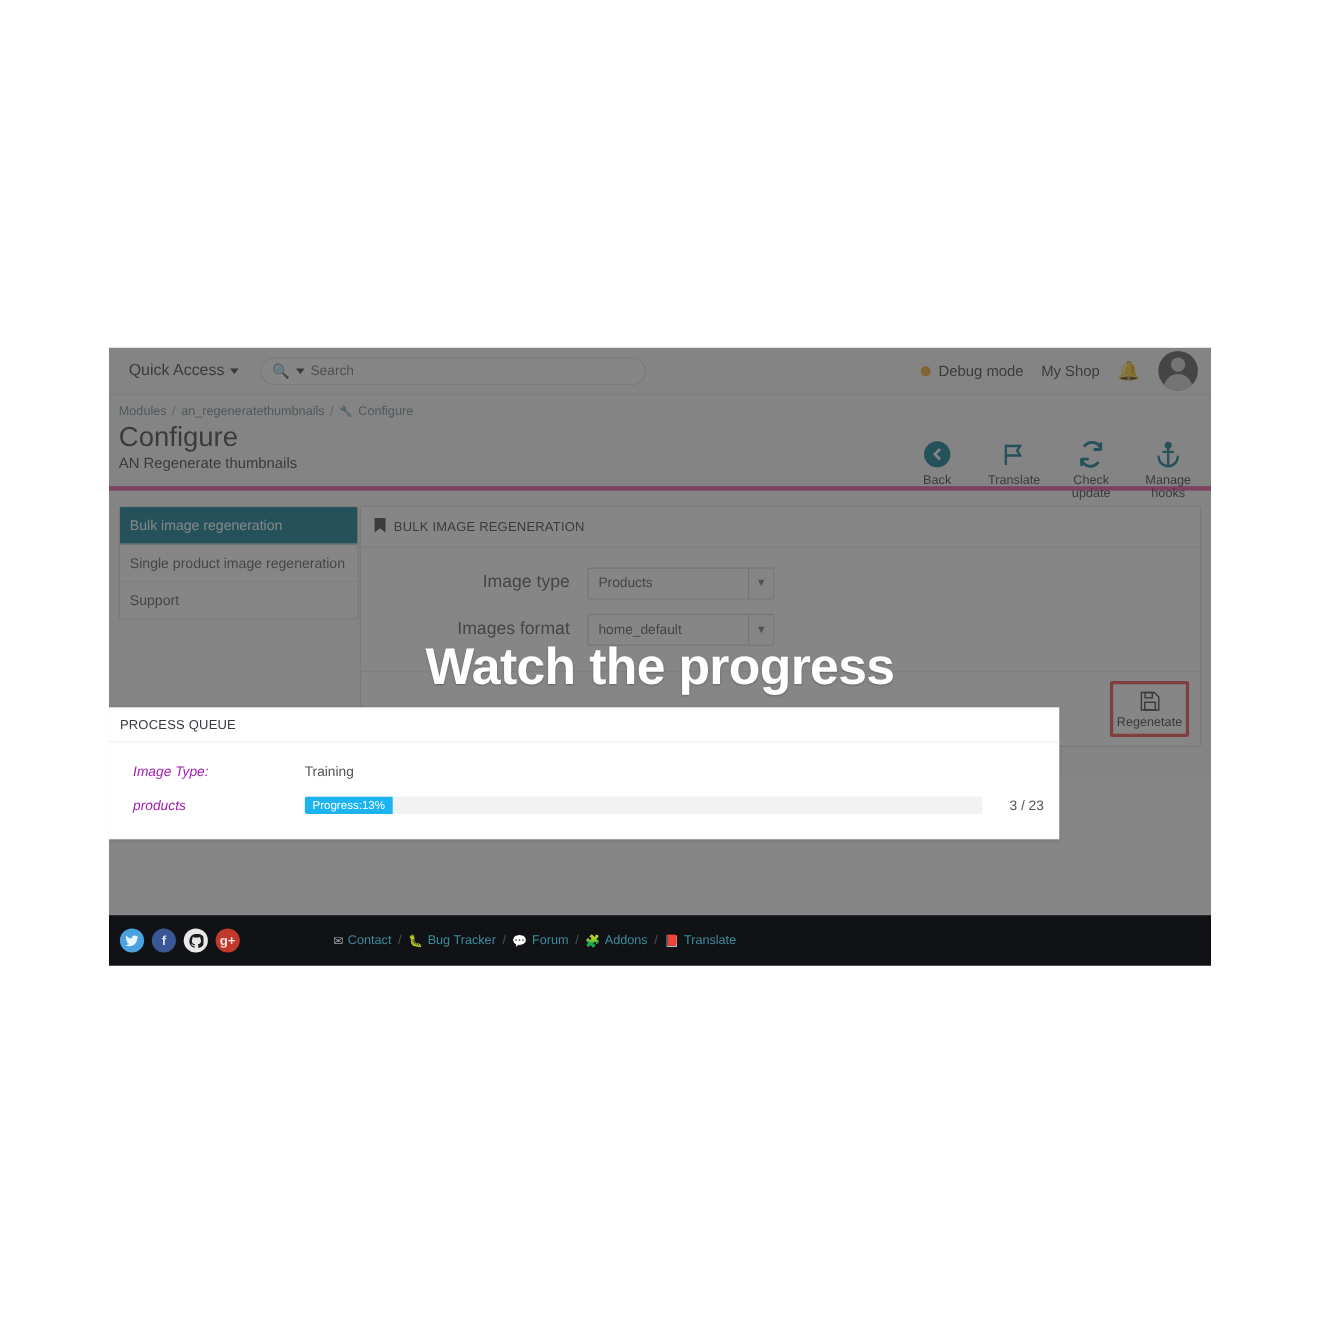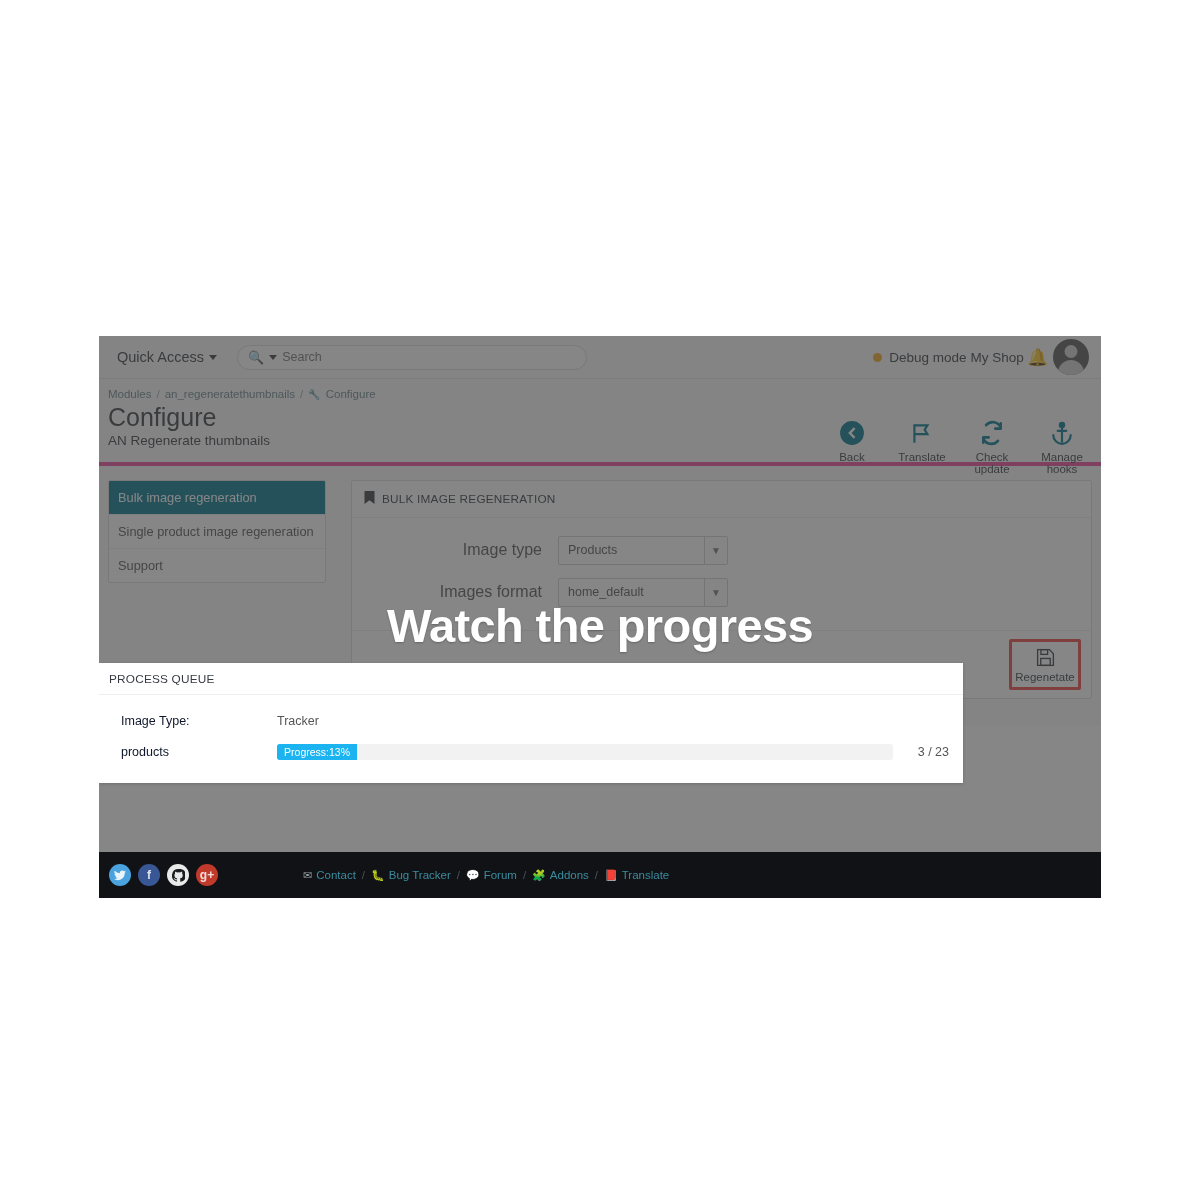--- a/index.html
+++ b/index.html
@@ -9,21 +9,21 @@
     font-family: "Liberation Sans", sans-serif;
     overflow: hidden;
   }
 
   
   #canvas { position: relative; width: 1200px; height: 1200px; background: #fff; }
 
   
   #shot {
     position: absolute;
-    left: 99px; top: 336px;
+    left: 99px; top: 316px;
     width: 1002px; height: 562px;
     overflow: hidden;
     background: #ffffff;
   }
 
   
   #veil {
     position: absolute; inset: 0;
     background: rgba(60,60,60,0.62);
     z-index: 50; pointer-events: none;
@@ -51,21 +51,21 @@
     background: #fff; border: 1px solid #dcdcdc; border-radius: 16px;
     height: 25px; width: 350px; padding: 0 10px; gap: 5px;
   }
   .searchwrap .mag { font-size: 13px; font-weight: bold; color: #363a41; }
   .searchwrap input {
     border: 0; outline: 0; background: transparent;
     font-family: "Liberation Sans", sans-serif; font-size: 12.5px;
     color: #8a8a8a; width: 100%;
   }
   .topbar-right {
-    margin-left: auto; display: flex; align-items: center; gap: 4px;
+    margin-left: auto; display: flex; align-items: center; gap: 16px;
     padding-right: 0px;
   }
   .debug { display: flex; align-items: center; gap: 7px; font-size: 13.5px; color: #363a41; }
   .dot { width: 9px; height: 9px; border-radius: 50%; background: #f5a623; display: inline-block; }
   .myshop { font-size: 13.5px; color: #363a41; }
   .bell { font-size: 17px; color: #363a41; line-height: 1; }
   .avatar {
     width: 36px; height: 36px; border-radius: 50%;
     background: #555; overflow: hidden; position: relative;
   }
@@ -94,21 +94,21 @@
   .toolbar {
     position: absolute; right: 4px; top: 40px;
     display: flex; gap: 0px; align-items: flex-start;
   }
   .tool { width: 70px; text-align: center; text-decoration: none; display:block; }
   .tool .ic { height: 28px; display:flex; align-items:center; justify-content:center; }
   .tool .ic svg { display:block; }
   .tool .lbl { font-size: 11.5px; color: #363a41; margin-top: 4px; display:block; }
 
   
-  .content { display: flex; gap: 25px; padding: 14px 9px 0 9px; background: #fafafa; min-height: 260px; justify-content: flex-end; }
+  .content { display: flex; gap: 1px; padding: 14px 9px 0 9px; background: #fafafa; min-height: 260px; justify-content: flex-end; }
 
   .sidepanel {
     width: 218px; background: #fff;
     border: 1px solid #dcdcdc; border-radius: 2px;
     overflow: hidden; align-self: flex-start;
   }
   .side-item {
     padding: 9px 9px; font-size: 12.8px; color: #555;
     border-bottom: 1px solid #ececec; cursor: pointer;
   }
@@ -161,21 +161,21 @@
     left: 0px; top: 327px; width: 864px; height: 120px;
     background: #ffffff;
     box-shadow: 0 1px 3px rgba(0,0,0,.18);
   }
   .q-head {
     padding: 9px 10px 8px 10px; font-size: 11.8px; color: #363a41;
     border-bottom: 1px solid #ededed; text-transform: uppercase; letter-spacing: .2px;
   }
   .q-body { padding: 10px 10px 0 10px; }
   .q-row { display: flex; align-items: center; height: 31px; }
-  .q-c1 { width: 168px; padding-left: 12px; font-size: 12.5px; color: #0f172a; }
+  .q-c1 { width: 168px; padding-left: 12px; font-size: 12.5px; color: #a21caf; font-style: italic; }
   .q-c2 { flex: 1; font-size: 12.5px; color: #555; }
   .q-count { width: 60px; text-align: right; font-size: 12.5px; color: #555; padding-right: 4px; }
   .pbar {
     position: relative; height: 16px; width: 100%;
     background: #f2f2f2; border-radius: 2px; overflow: hidden;
   }
   .pbar-fill {
     height: 100%; background: #1bb4f0; border-radius: 2px 0 0 2px;
     display: flex; align-items: center; justify-content: center;
     color: #fff; font-size: 10.5px; white-space: nowrap;
@@ -354,21 +354,21 @@
       </div>
     </div>
 
     <div id="veil"></div>
 
     <div id="queue">
       <div class="q-head">PROCESS QUEUE</div>
       <div class="q-body">
         <div class="q-row">
           <div class="q-c1">Image Type:</div>
-          <div class="q-c2">Tracker</div>
+          <div class="q-c2">Training</div>
           <div class="q-count"></div>
         </div>
         <div class="q-row">
           <div class="q-c1">products</div>
           <div class="q-c2">
             <div class="pbar">
               <div class="pbar-fill" id="pbar-fill" style="width: 13%; background: rgb(27, 180, 240);">
                 <span>Progress:13%</span>
               </div>
             </div>

